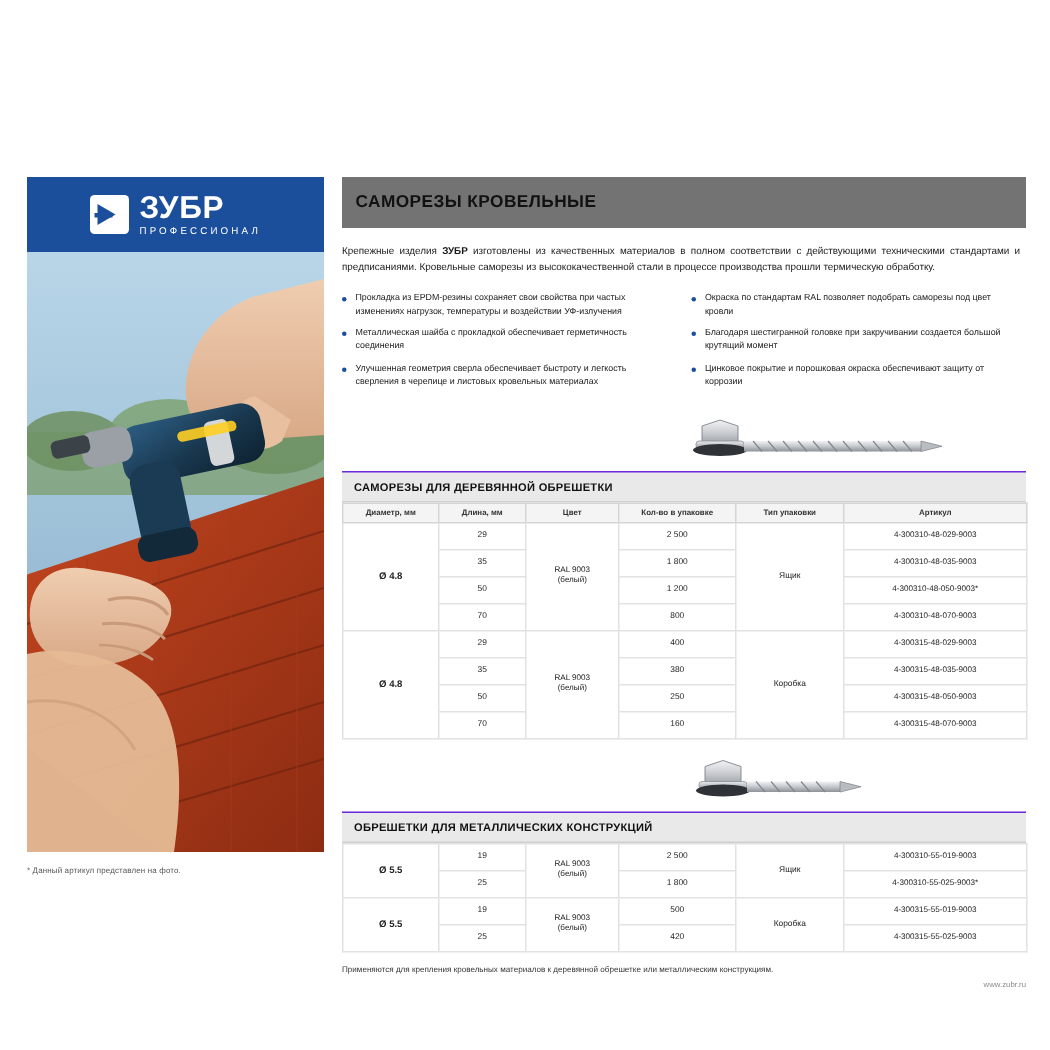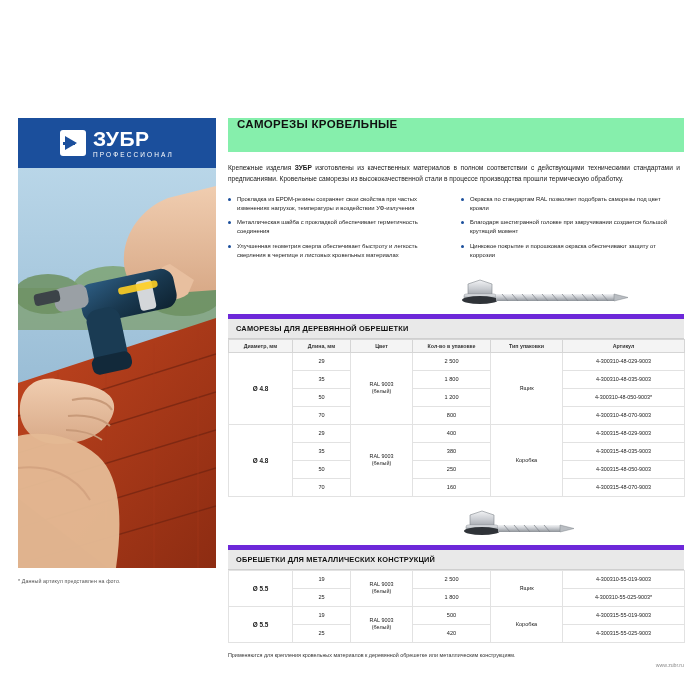--- a/index.html
+++ b/index.html
@@ -104,23 +104,23 @@
   .right-col {
     position: absolute;
     left: 228px;
     top: 118px;
     width: 456px;
   }
   .title-bar {
     position: relative;
     width: 456px;
     height: 34px;
-    background: #86efac;
+    background: #737373;
     display: flex;
-    align-items: flex-start;
+    align-items: center;
   }
   .title-bar h1 {
     margin: 0 0 0 9px;
     font-size: 11.5px;
     font-weight: bold;
     letter-spacing: 0.3px;
     color: #111;
   }
 
   .intro {
@@ -161,21 +161,21 @@
   .prod-strip {
     position: relative;
     height: 40px;
     margin-top: 8px;
   }
   .prod-strip svg { position: absolute; left: 0; top: 0; }
 
   
   .sect-head {
     background: #e9e9e9;
-    border-top: 5px solid #6d28d9;
+    border-top: 1px solid #6d28d9;
     border-bottom: 1px solid #cfcfcf;
     font-size: 7.4px;
     font-weight: bold;
     padding: 5px 8px;
     letter-spacing: 0.2px;
     color: #111;
   }
 
   
   table {

